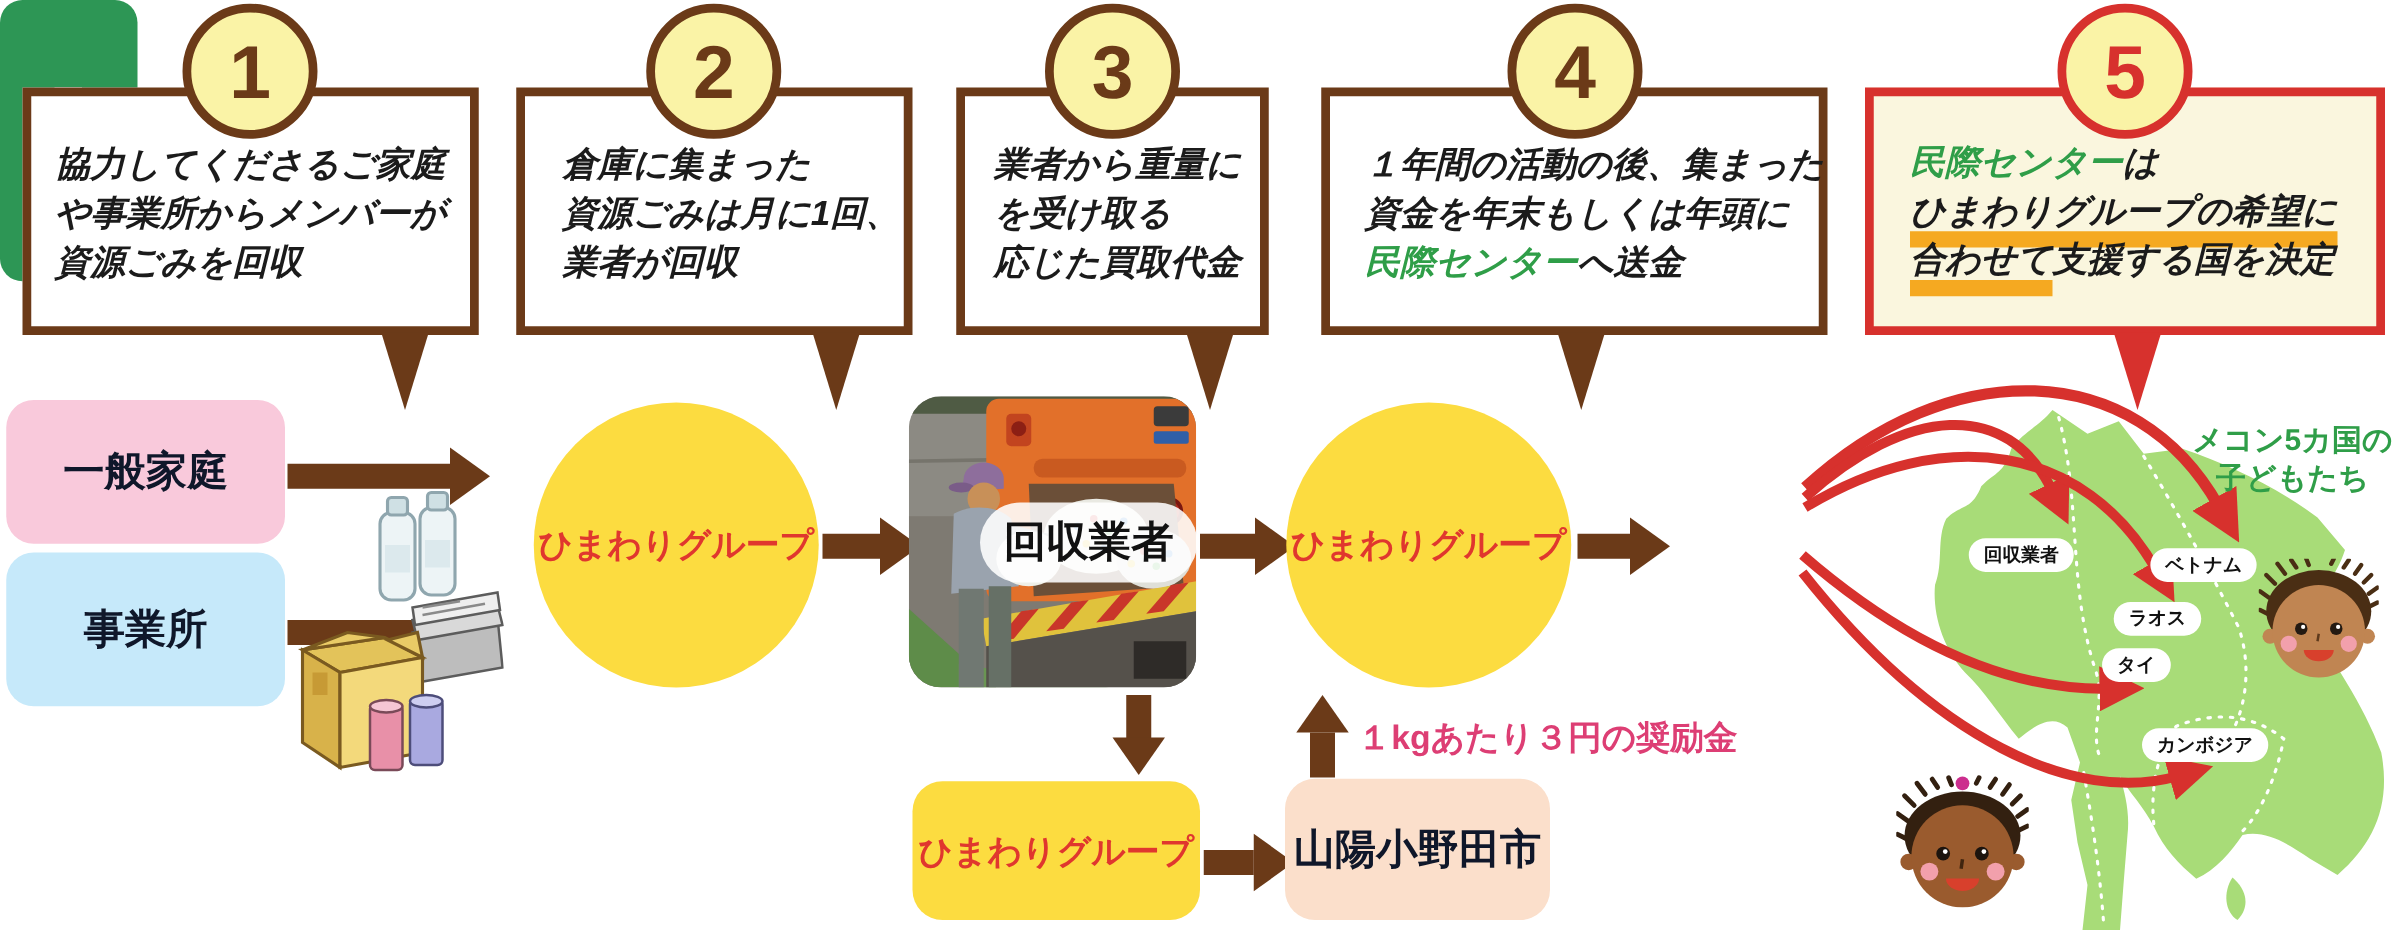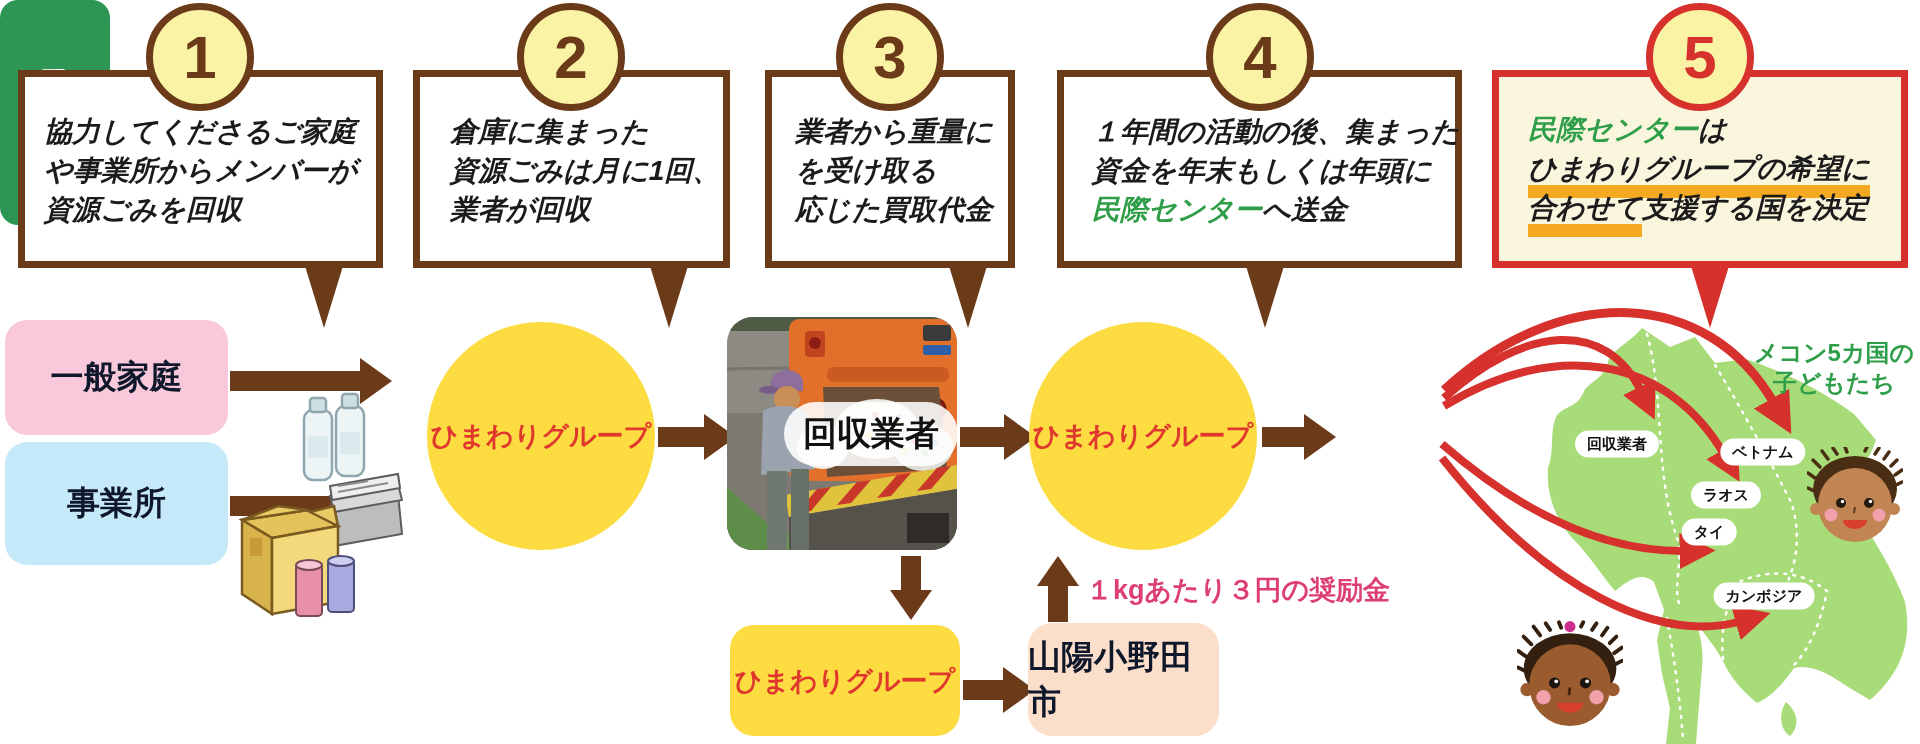--- a/index.html
+++ b/index.html
@@ -26,21 +26,21 @@
   #office-box{left:5px;top:442px;width:223px;height:123px;background:#C6E9FA;border-radius:22px;font-size:33px;}
   .circle-node{position:absolute;width:228px;height:228px;border-radius:50%;background:#FCDC40;
                display:flex;align-items:center;justify-content:center;font-size:27px;font-weight:700;color:#E0372E;}
   #himawari-circle-1{left:427px;top:322px;}
   #himawari-circle-2{left:1029px;top:322px;}
   #minsai-box{left:1330px;top:325px;width:110px;height:225px;background:#2D9655;border-radius:18px;
               display:flex;align-items:center;justify-content:center;}
   #minsai-box .vtext{writing-mode:vertical-rl;font-size:30px;font-weight:700;color:#fff;letter-spacing:5px;}
   #himawari-bottom-box{left:730px;top:625px;width:230px;height:111px;background:#FCDC40;border-radius:24px;
                        font-size:27px;color:#E0372E;}
-  #city-box{left:1028px;top:623px;width:191px;height:113px;background:#FBDFCB;border-radius:24px;font-size:33px;}
+  #city-box{left:1028px;top:623px;width:212px;height:113px;background:#FBDFCB;border-radius:24px;font-size:33px;}
   .incentive{position:absolute;left:1086px;top:572px;font-size:27px;font-weight:700;color:#DD3E74;white-space:nowrap;}
   
   .hshaft{position:absolute;height:20px;background:#6B3A18;}
   .hhead{position:absolute;width:0;height:0;border-top:23px solid transparent;
          border-bottom:23px solid transparent;border-left:32px solid #6B3A18;}
   .vshaft{position:absolute;width:20px;background:#6B3A18;}
   .vhead-down{position:absolute;width:0;height:0;border-left:21px solid transparent;
               border-right:21px solid transparent;border-top:30px solid #6B3A18;}
   .vhead-up{position:absolute;width:0;height:0;border-left:21px solid transparent;
             border-right:21px solid transparent;border-bottom:30px solid #6B3A18;}

